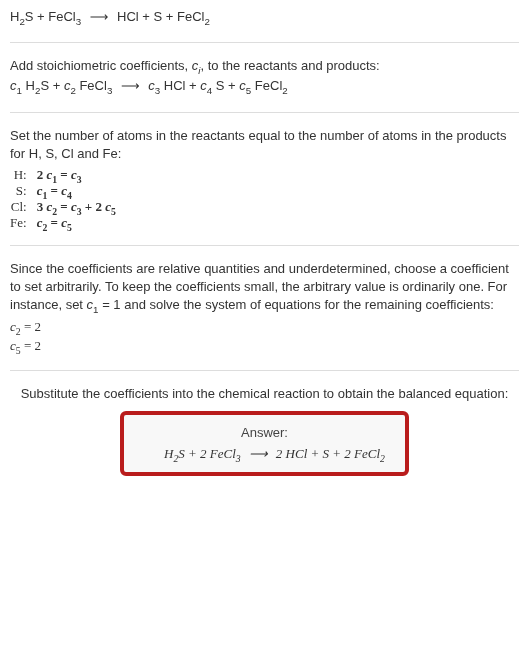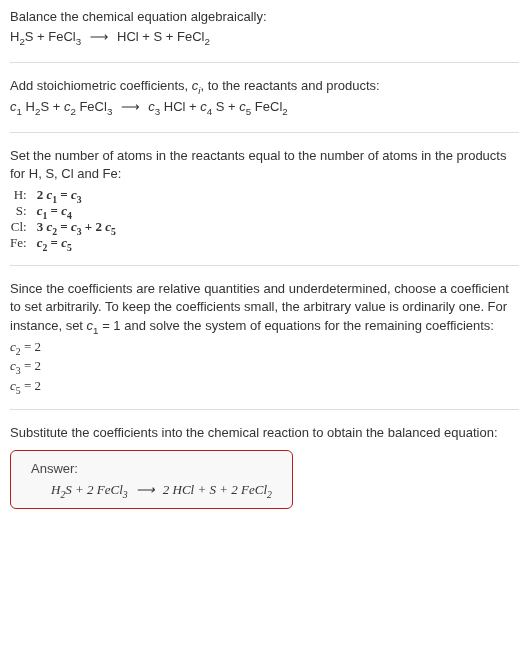--- a/index.html
+++ b/index.html
@@ -12,20 +12,21 @@
       background: #fff;
     }
     .section {
       border-bottom: 1px solid #ddd;
       padding-bottom: 14px;
       margin-bottom: 14px;
     }
     .section.last {
       border-bottom: none;
       margin-bottom: 0;
+      text-align: center;
     }
     .line {
       margin: 0 0 2px 0;
       line-height: 1.4;
     }
     .equation {
       font-family: Liberation Sans, sans-serif;
       white-space: nowrap;
     }
     sub {
@@ -52,21 +53,21 @@
     .atom-eq {
       display: table-cell;
       font-family: 'Cambria Math', 'Times New Roman', serif;
       font-weight: bold;
     }
     .coef-list div {
       font-family: 'Cambria Math', 'Times New Roman', serif;
       line-height: 1.5;
     }
     .answer-box {
-      border: 1px solid #b91c1c;
+      border: 4px solid #b91c1c;
       background: #f8f8f8;
       border-radius: 6px;
       padding: 10px 20px;
       display: inline-block;
       margin-top: 6px;
     }
     .answer-label {
       font-size: 13px;
       color: #444;
       margin-bottom: 6px;
@@ -77,21 +78,20 @@
       font-style: italic;
     }
     .arrow {
       padding: 0 5px;
     }
   </style>
 </head>
 <body>
 
 <div class="section">
-  <div class="line">Balance the chemical equation algebraically:</div>
   <div class="line equation">H<sub>2</sub>S + FeCl<sub>3</sub> <span class="arrow">⟶</span> HCl + S + FeCl<sub>2</sub></div>
 </div>
 
 <div class="section">
   <div class="line">Add stoichiometric coefficients, <span class="italic">c<sub>i</sub></span>, to the reactants and products:</div>
   <div class="line equation"><span class="italic">c</span><sub>1</sub> H<sub>2</sub>S + <span class="italic">c</span><sub>2</sub> FeCl<sub>3</sub> <span class="arrow">⟶</span> <span class="italic">c</span><sub>3</sub> HCl + <span class="italic">c</span><sub>4</sub> S + <span class="italic">c</span><sub>5</sub> FeCl<sub>2</sub></div>
 </div>
 
 <div class="section">
   <div class="line">Set the number of atoms in the reactants equal to the number of atoms in the products for H, S, Cl and Fe:</div>
@@ -112,21 +112,20 @@
       <div class="atom-label">Fe:</div>
       <div class="atom-eq"><span class="italic">c</span><sub>2</sub> = <span class="italic">c</span><sub>5</sub></div>
     </div>
   </div>
 </div>
 
 <div class="section">
   <div class="line">Since the coefficients are relative quantities and underdetermined, choose a coefficient to set arbitrarily. To keep the coefficients small, the arbitrary value is ordinarily one. For instance, set <span class="italic">c</span><sub>1</sub> = 1 and solve the system of equations for the remaining coefficients:</div>
   <div class="coef-list">
     <div><span class="italic">c</span><sub>2</sub> = 2</div>
-    <div><span class="italic">c</span><sub>3</sub> = 2</div>
     <div><span class="italic">c</span><sub>5</sub> = 2</div>
   </div>
 </div>
 
 <div class="section last">
   <div class="line">Substitute the coefficients into the chemical reaction to obtain the balanced equation:</div>
   <div class="answer-box">
     <div class="answer-label">Answer:</div>
     <div class="answer-eq">H<sub>2</sub>S + 2 FeCl<sub>3</sub> <span class="arrow">⟶</span> 2 HCl + S + 2 FeCl<sub>2</sub></div>
   </div>

